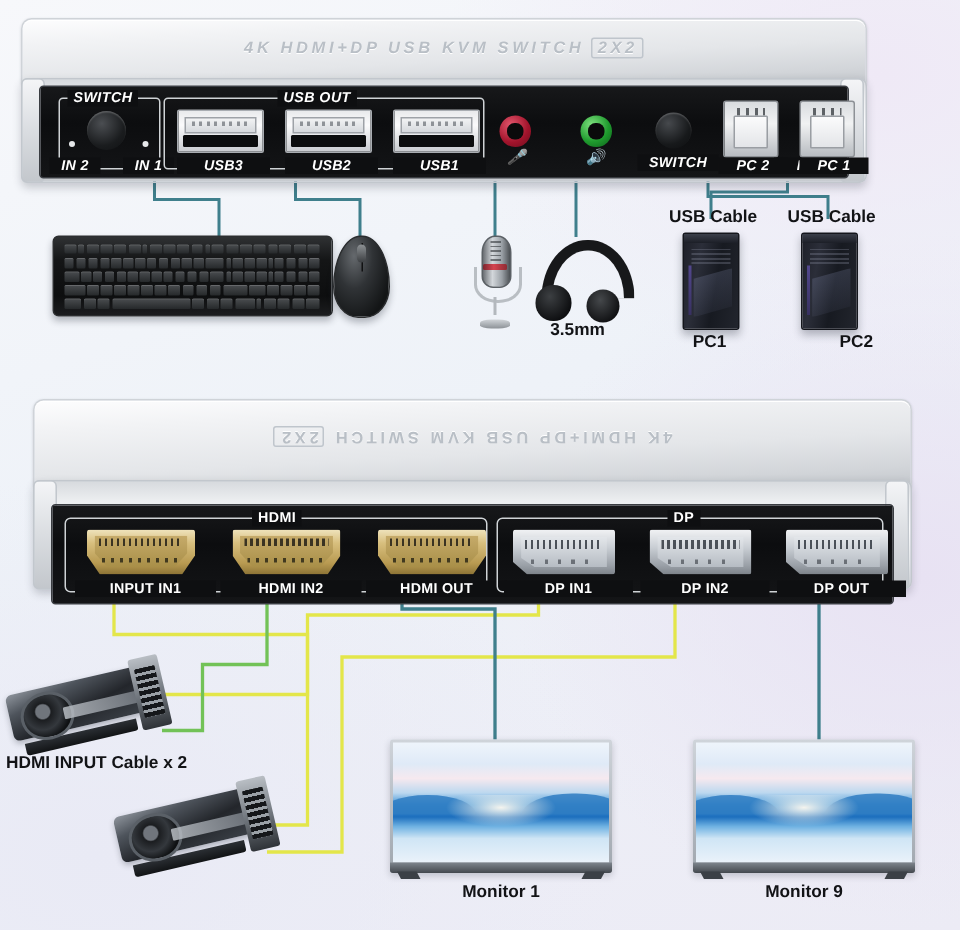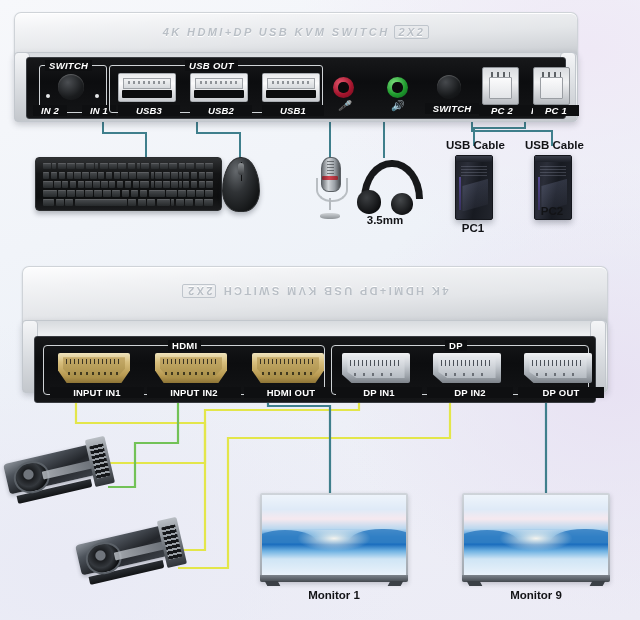--- a/index.html
+++ b/index.html
@@ -472,21 +472,21 @@
   </div>
   <div class="cap" style="left:443px;top:221px;width:60px;">PC1</div>
 
   <div class="cap" style="left:525px;top:138px;width:56px;">USB Cable</div>
   <div class="tower" style="left:534px;top:155px;width:36px;height:63px;">
     <div class="top"></div>
     <div class="vent" style="top:14%;height:18%;"></div>
     <div class="panel" style="top:36%;height:52%;"></div>
     <div class="accent" style="left:8%;top:34%;width:5%;height:52%;"></div>
   </div>
-  <div class="cap" style="left:522px;top:204px;width:60px;">PC2</div>
+  <div class="cap" style="left:522px;top:221px;width:60px;text-align:right;">PC2</div>
 
   <div class="chassis" style="left:22px;top:266px;width:584px;height:125px;">
     <div class="lid" style="height:58px;">
       <div class="lid-text mirror" style="top:18px;">
         <span>4K HDMI+DP USB KVM SWITCH</span><span class="box2x2">2X2</span>
       </div>
     </div>
     <div class="body-frame" style="top:54px;height:71px;"></div>
     <div class="side-cap" style="left:0;top:54px;height:71px;"></div>
     <div class="side-cap" style="right:0;left:auto;top:54px;height:71px;"></div>
@@ -504,21 +504,21 @@
         <div class="lowpins"></div>
       </div>
       <div class="port-label" style="left:15px;top:50px;width:88px;">INPUT IN1</div>
 
       <div class="hdmi" style="left:120px;top:16px;width:72px;height:30px;">
         <div class="shell"></div>
         <div class="cav"></div>
         <div class="pins"></div>
         <div class="lowpins"></div>
       </div>
-      <div class="port-label" style="left:112px;top:50px;width:88px;">INPUT IN2</div>
+      <div class="port-label" style="left:112px;top:50px;width:88px;">HDMI IN2</div>
 
       <div class="hdmi" style="left:217px;top:16px;width:72px;height:30px;">
         <div class="shell"></div>
         <div class="cav"></div>
         <div class="pins"></div>
         <div class="lowpins"></div>
       </div>
       <div class="port-label" style="left:209px;top:50px;width:88px;">HDMI OUT</div>
 
       <div style="position:absolute;left:296px;top:8px;width:256px;height:48px;
@@ -552,20 +552,21 @@
   </div>
 
   <div class="gpu" style="left:6px;top:447px;width:105px;height:48px;">
     <div class="shroud"></div>
     <div class="pcb"></div>
     <div class="fan"></div>
     <div class="strip"></div>
     <div class="bracket"></div>
     <div class="brkslots"></div>
   </div>
+  <div class="cap" style="left:0px;top:502px;width:180px;text-align:left;padding-left:4px;">HDMI INPUT Cable x 2</div>
 
   <div class="gpu" style="left:78px;top:528px;width:105px;height:48px;">
     <div class="shroud"></div>
     <div class="pcb"></div>
     <div class="fan"></div>
     <div class="strip"></div>
     <div class="bracket"></div>
     <div class="brkslots"></div>
   </div>
 

